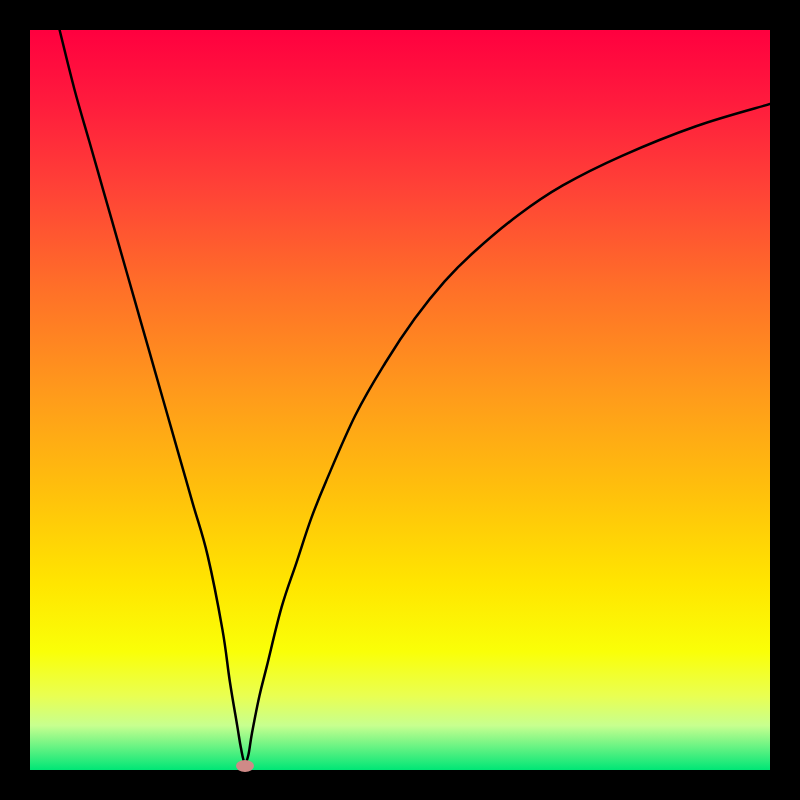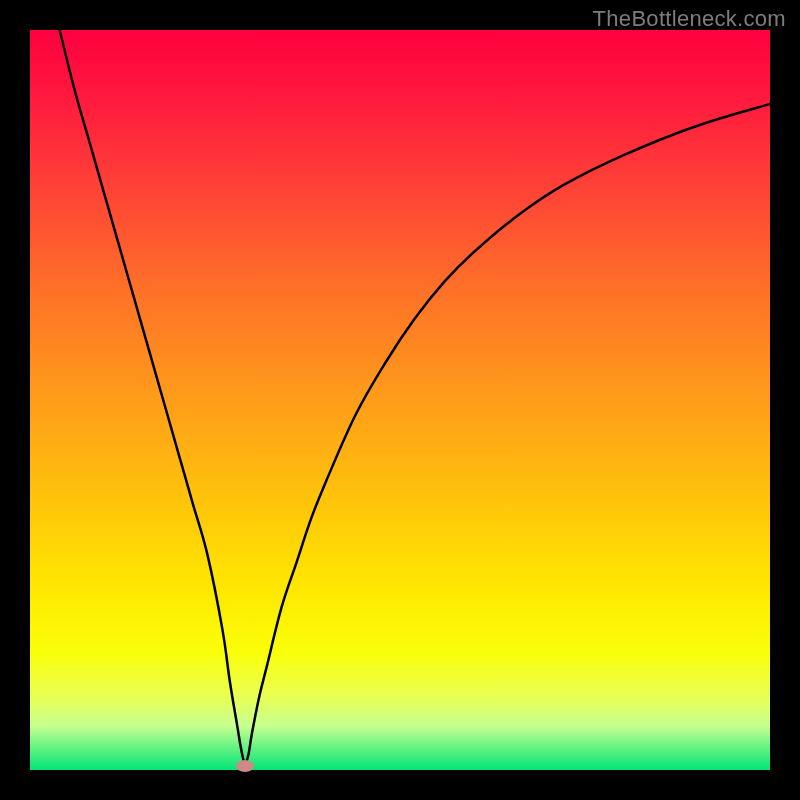--- a/index.html
+++ b/index.html
@@ -67,14 +67,13 @@
 </head>
 <body>
 
 <div class="container">
   <div class="plot-area">
     <svg class="curve" viewBox="0 0 740 740" preserveAspectRatio="none">
       <path id="curve-path" fill="none" stroke="#000" stroke-width="2.5" stroke-linejoin="round" stroke-linecap="round" d="M 29.6 0 C 32.264 10.655999999999988, 39.071999999999996 39.21999999999993, 44.4 59.19999999999993 C 49.728 79.17999999999994, 53.872 92.352, 59.2 111 C 64.528 129.648, 68.672 144.15199999999996, 74 162.79999999999995 C 79.328 181.44799999999995, 83.472 195.95200000000003, 88.8 214.60000000000002 C 94.128 233.24800000000002, 98.272 247.75199999999998, 103.60000000000001 266.4 C 108.92800000000001 285.048, 113.072 299.552, 118.4 318.20000000000005 C 123.72800000000001 336.84800000000007, 127.87199999999999 351.35200000000003, 133.2 370 C 138.528 388.64799999999997, 142.672 403.152, 148 421.8 C 153.328 440.44800000000004, 157.472 454.95200000000006, 162.8 473.6 C 168.12800000000001 492.248, 172.272 502.756, 177.6 525.4 C 182.928 548.044, 188.404 576.756, 192.4 599.4 C 196.39600000000002 622.044, 197.136 633.884, 199.8 651.2 C 202.46400000000003 668.5160000000001, 205.20200000000003 683.6120000000001, 207.20000000000002 695.6 C 209.198 707.588, 209.56799999999998 711.14, 210.89999999999998 717.8 C 212.23199999999997 724.4599999999999, 213.268 731.268, 214.6 732.6 C 215.932 733.932, 216.968 730.528, 218.29999999999998 725.2 C 219.63199999999998 719.8720000000001, 220.002 713.6560000000001, 222 703 C 223.998 692.3439999999999, 226.736 677.988, 229.4 666 C 232.06400000000002 654.012, 232.804 652.384, 236.8 636.4 C 240.79600000000002 620.4159999999999, 246.27200000000002 595.8480000000001, 251.60000000000002 577.2 C 256.928 558.552, 261.072 548.784, 266.4 532.8 C 271.72799999999995 516.8159999999999, 275.87199999999996 503.05199999999996, 281.2 488.4 C 286.528 473.748, 288.008 470.04799999999994, 296 451.4 C 303.992 432.752, 314.944 406.112, 325.6 384.8 C 336.25600000000003 363.488, 344.544 350.3159999999999, 355.2 332.99999999999994 C 365.856 315.68399999999997, 374.144 303.252, 384.8 288.6 C 395.456 273.94800000000004, 403.744 263.58799999999997, 414.40000000000003 251.59999999999997 C 425.05600000000004 239.61199999999997, 430.68 233.988, 444 222 C 457.32 210.012, 472.41600000000005 196.988, 488.40000000000003 185 C 504.384 173.012, 514.1519999999999 166.05599999999995, 532.8 155.39999999999998 C 551.448 144.744, 568.024 136.45600000000005, 592 125.80000000000007 C 615.976 115.14400000000008, 639.36 105.52400000000006, 666 96.20000000000005 C 692.64 86.87600000000003, 726.68 77.99600000000001, 740 74"></path>
     </svg>
     <div class="marker" id="marker" style="left: 214.6px; top: 736.3px;"></div>
   </div>
-  <div class="watermark">TheBottleneck.com</div>
 </div>
 
 </body></html>

